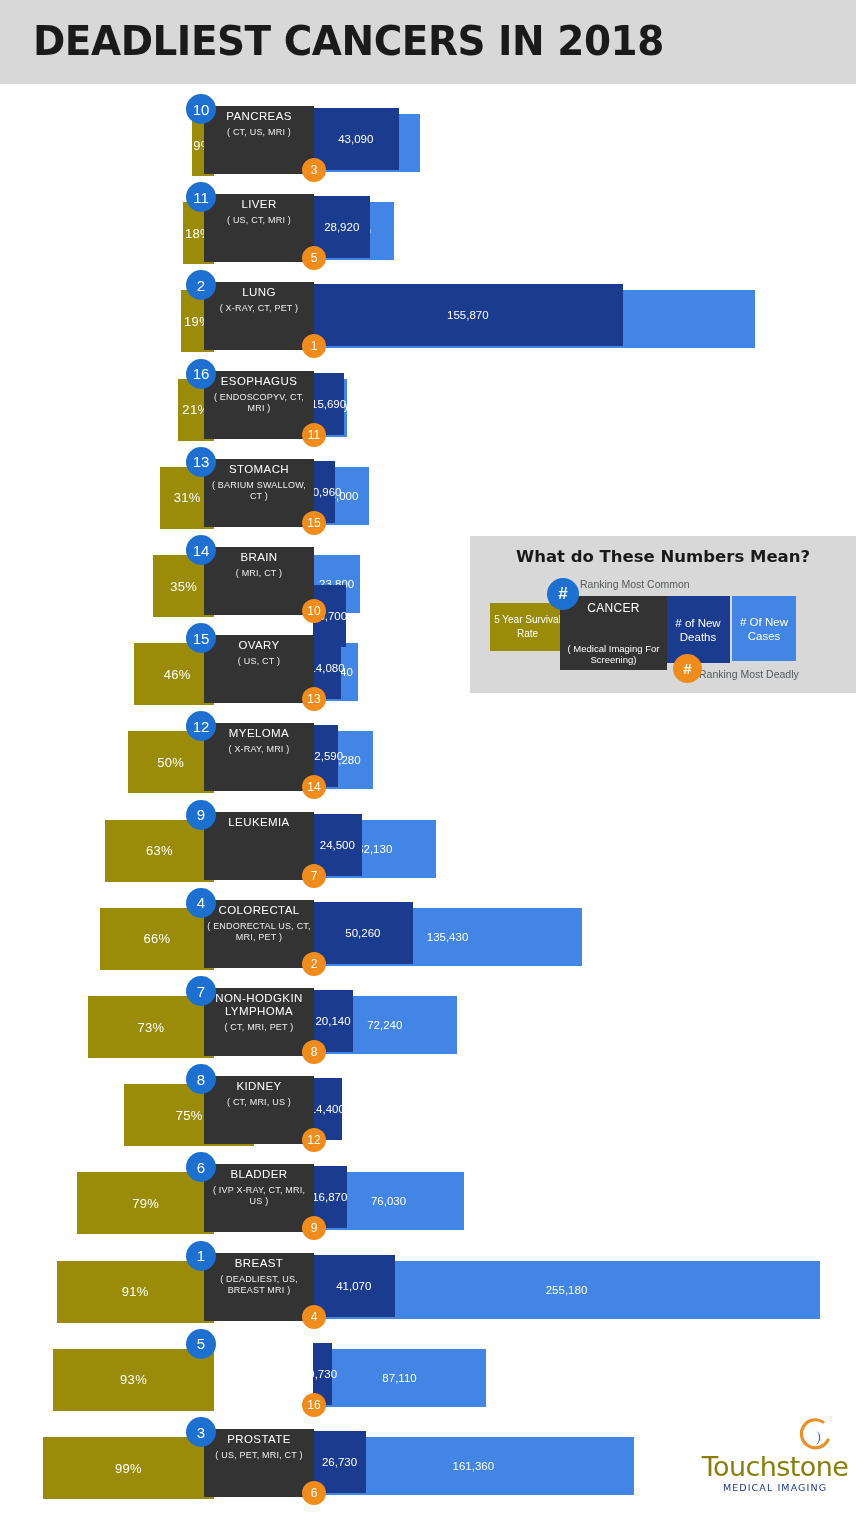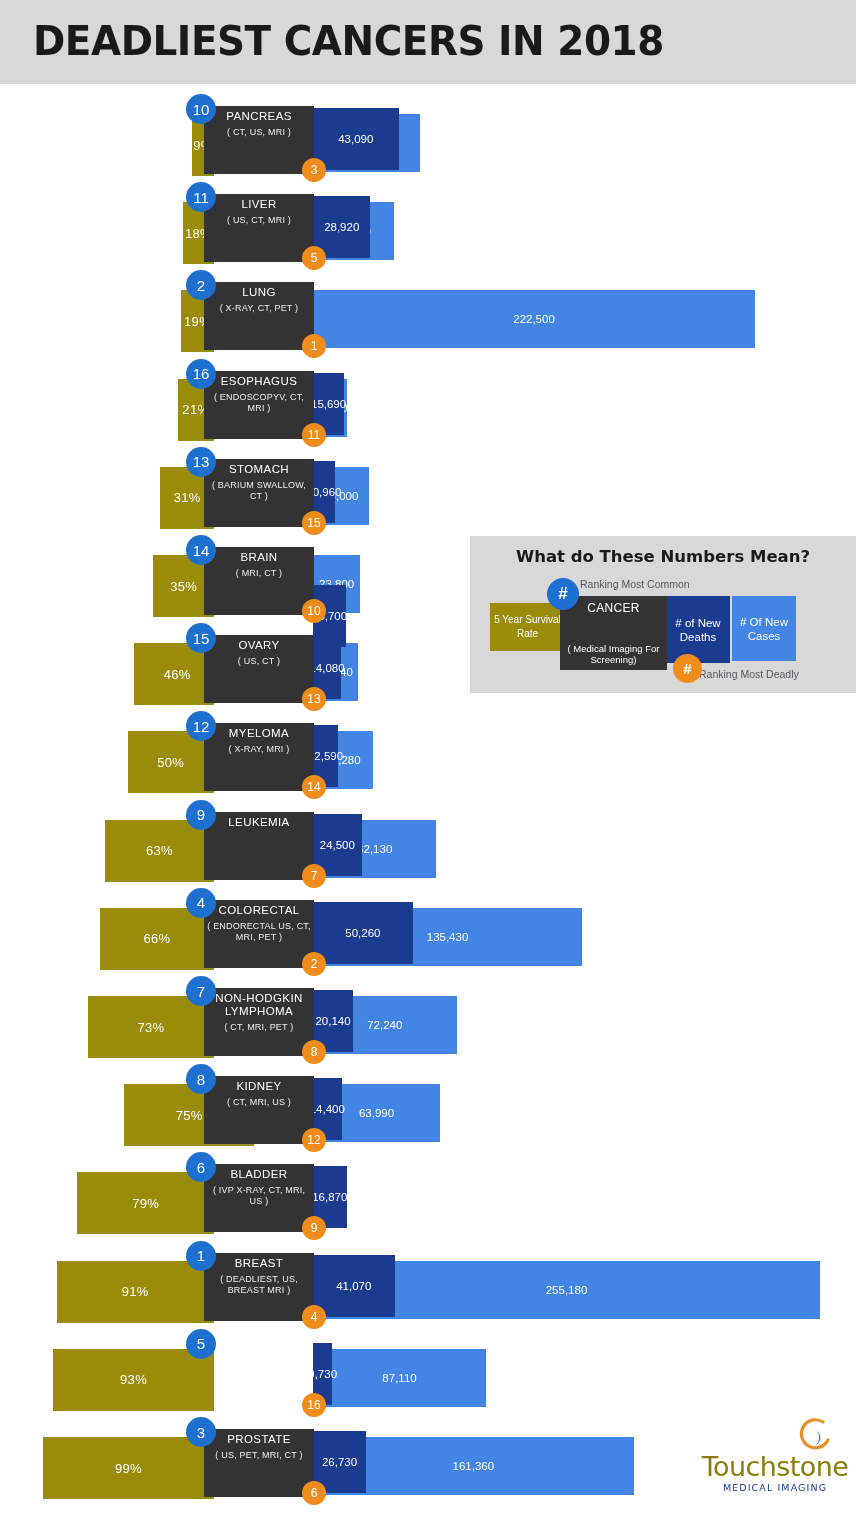--- a/index.html
+++ b/index.html
@@ -195,20 +195,23 @@
       <div class="badge-common">11</div>
       <div class="badge-deadly">5</div>
     </div>
     <div class="row" style="top: 276.4px;">
       <div class="bar-survival" style="width: 32.87px; left: 181.13px;">
         <span>19%</span>
       </div>
       <div class="bar-cases" style="width: 442.07px;">
         <span class="val">222,500</span>
       </div>
+      <div class="bar-deaths" style="width: 309.688px;">
+        <span class="val">155,870</span>
+      </div>
       <div class="center-box">
         <div class="cname">LUNG</div>
         <div class="cimg">( X-RAY, CT, PET )</div>
       </div>
       <div class="badge-common">2</div>
       <div class="badge-deadly">1</div>
     </div>
     <div class="row" style="top: 364.6px;">
       <div class="bar-survival" style="width: 36.33px; left: 177.67px;">
         <span>21%</span>
@@ -341,36 +344,36 @@
         <div class="cname">NON-HODGKIN LYMPHOMA</div>
         <div class="cimg">( CT, MRI, PET )</div>
       </div>
       <div class="badge-common">7</div>
       <div class="badge-deadly">8</div>
     </div>
     <div class="row" style="top: 1070.2px;">
       <div class="bar-survival" style="width: 129.75px; left: 84.25px; margin-left: 40px;">
         <span>75%</span>
       </div>
-      <div class="bar-cases" style="width: 127.137px;">
-        <span class="val">63,990</span>
-      </div>
       <div class="bar-deaths" style="width: 28.6104px;">
         <span class="val">14,400</span>
       </div>
       <div class="center-box">
         <div class="cname">KIDNEY</div>
         <div class="cimg">( CT, MRI, US )</div>
       </div>
       <div class="badge-common">8</div>
       <div class="badge-deadly">12</div>
     </div>
     <div class="row" style="top: 1158.4px;">
       <div class="bar-survival" style="width: 136.67px; left: 77.33px;">
         <span>79%</span>
+      </div>
+      <div class="bar-cases" style="width: 151.059px;">
+        <span class="val">76,030</span>
       </div>
       <div class="bar-deaths" style="width: 33.5179px;">
         <span class="val">16,870</span>
       </div>
       <div class="center-box">
         <div class="cname">BLADDER</div>
         <div class="cimg">( IVP X-RAY, CT, MRI, US )</div>
       </div>
       <div class="badge-common">6</div>
       <div class="badge-deadly">9</div>

